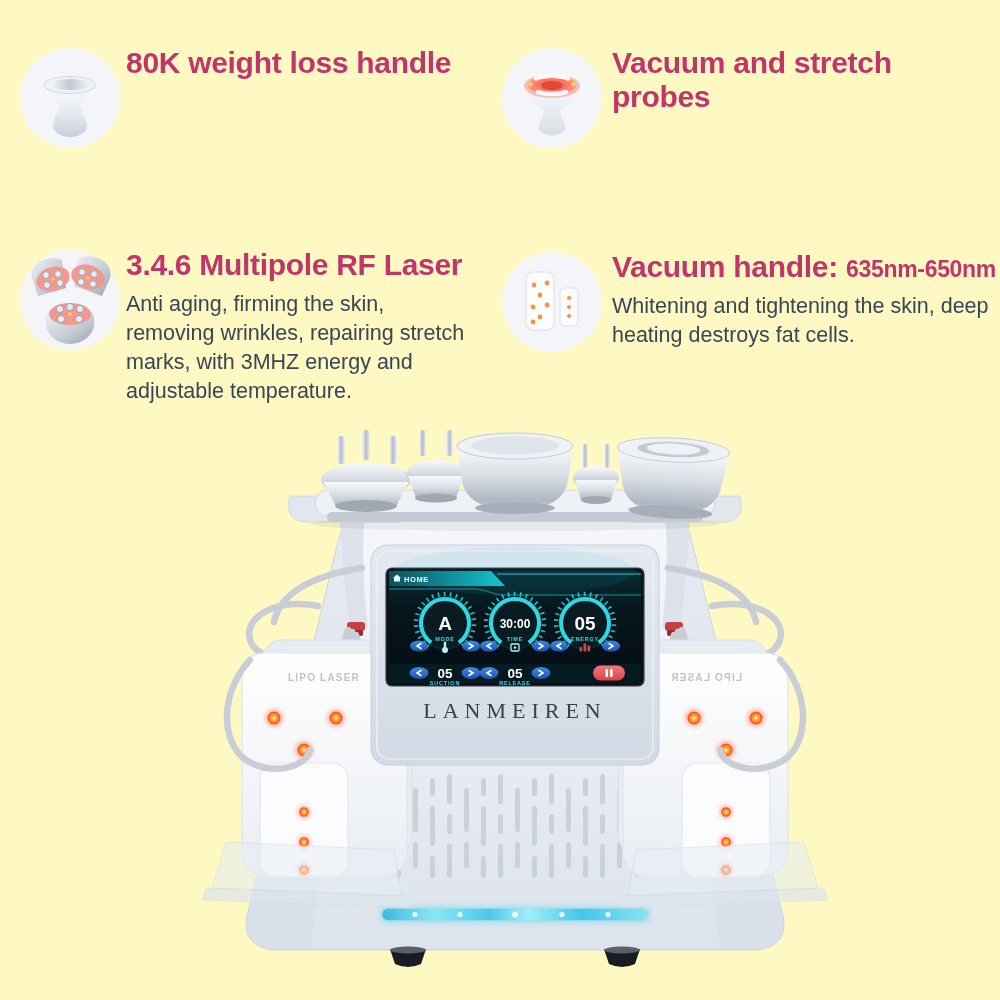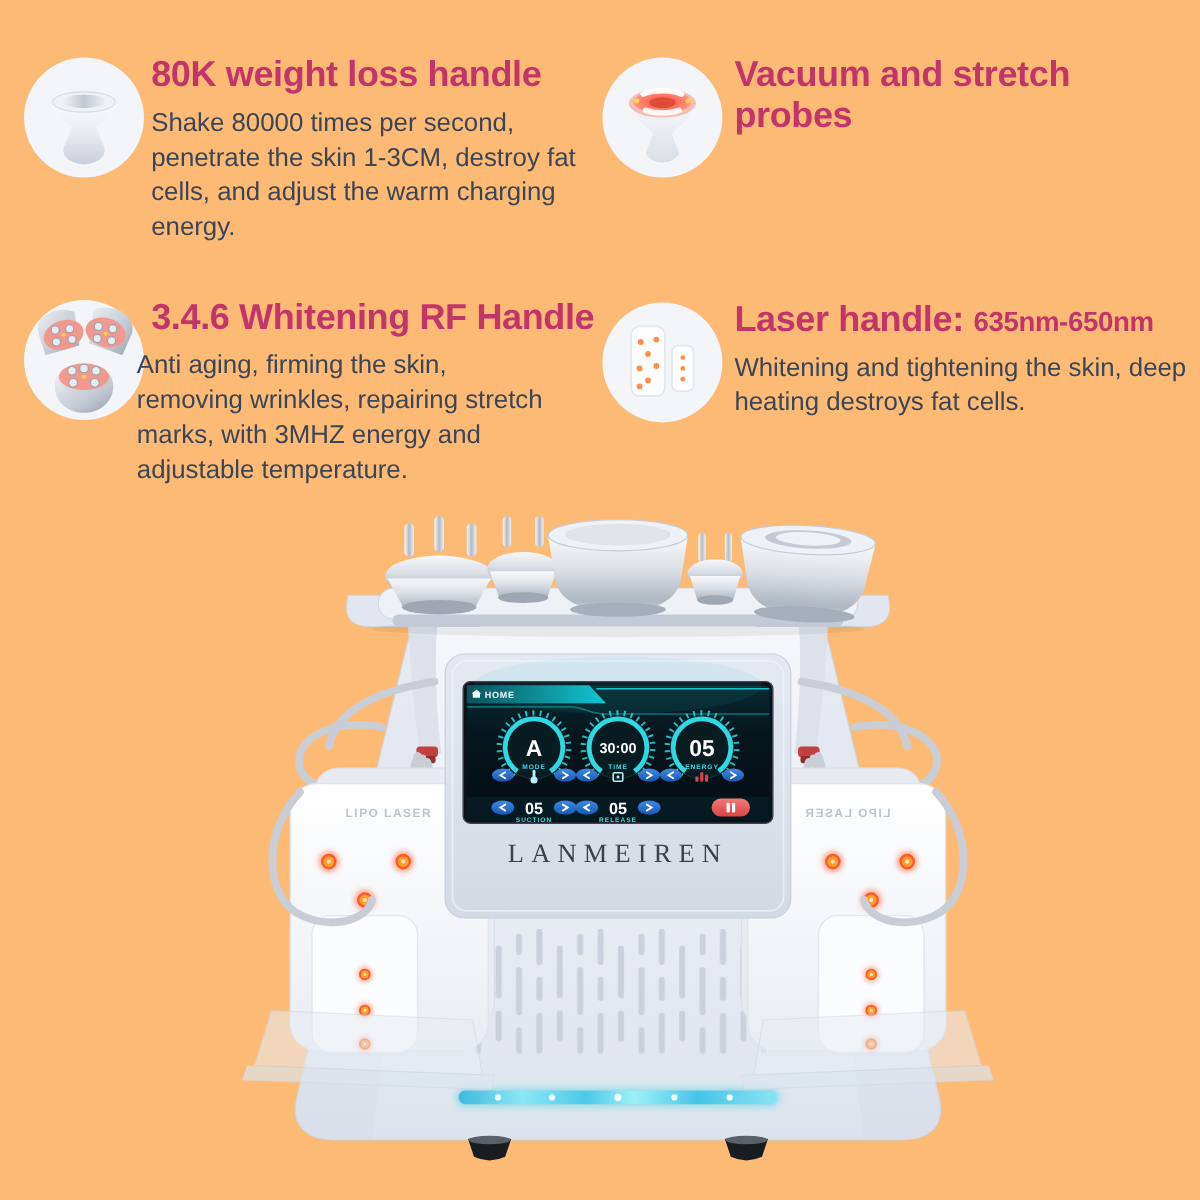--- a/index.html
+++ b/index.html
@@ -1,16 +1,16 @@
 <!DOCTYPE html>
 <html><head>
 <meta charset="utf-8">
 <style>
   html,body{margin:0;padding:0;background:#ffffff;}
-  .canvas{position:relative;width:1000px;height:1000px;background:#fdba74;overflow:hidden;
+  .canvas{position:relative;width:1000px;height:1000px;background:#fef9c3;overflow:hidden;
           font-family:"Liberation Sans",sans-serif;}
   .f-icon{position:absolute;width:100px;height:100px;border-radius:50%;background:#f3f5f8;
           display:flex;align-items:center;justify-content:center;}
   .f-title{position:absolute;font-weight:bold;font-size:30px;line-height:34px;color:#c2356b;
            letter-spacing:-0.3px;}
   .f-title .suffix{font-size:23px;}
   .f-body{position:absolute;font-size:21.5px;line-height:29px;color:#3a4557;}
   .machine-wrap{position:absolute;left:190px;top:418px;width:650px;height:572px;}
   svg text{font-family:"Liberation Sans",sans-serif;}
   .brand-text{font-family:"Liberation Serif",serif;}
@@ -33,21 +33,20 @@
             <stop offset="0.5" stop-color="#c2c9d3"></stop>
             <stop offset="1" stop-color="#eef1f5"></stop>
         </linearGradient>
       </defs>
       <path d="M 24,40 C 24,32 76,32 76,40 C 76,50 62,53 60,58 L 67,75 C 69,85 57,89 50,89 C 43,89 31,85 33,75 L 40,58 C 38,53 24,50 24,40 Z" fill="url(#i1s)"></path>
       <ellipse cx="50" cy="37" rx="26" ry="8.5" fill="#eef1f6" stroke="#d4dae2" stroke-width="1"></ellipse>
       <ellipse cx="50" cy="36.5" rx="19" ry="5.5" fill="url(#i1c)"></ellipse>
     </svg>
   </div>
   <div class="f-title" style="left:126px;top:46px;width:400px;">80K weight loss handle</div>
-  <div class="f-body" style="left:126px;top:88px;width:358px;">Shake 80000 times per second, penetrate the skin 1-3CM, destroy fat cells, and adjust the warm charging energy.</div>
 
   <div class="f-icon" style="left:502px;top:48px;">
     <svg width="100" height="100" viewBox="0 0 100 100">
       <defs>
         <radialGradient id="i2r" cx="0.5" cy="0.5" r="0.6">
           <stop offset="0" stop-color="#ff5040"></stop>
             <stop offset="0.55" stop-color="#ff7a67"></stop>
             <stop offset="1" stop-color="#ffa195"></stop>
         </radialGradient>
         <linearGradient id="i2b" x1="0" y1="0" x2="0" y2="1">
@@ -99,22 +98,22 @@
         <ellipse cx="50" cy="64" rx="21" ry="11" fill="#f2998f"></ellipse>
         <circle cx="40" cy="59" r="3.6" fill="#e8ecf1" stroke="#9aa2ae"></circle>
           <circle cx="50" cy="57" r="3.6" fill="#e8ecf1" stroke="#9aa2ae"></circle>
           <circle cx="60" cy="59" r="3.6" fill="#e8ecf1" stroke="#9aa2ae"></circle>
         <circle cx="41" cy="69" r="3.6" fill="#e8ecf1" stroke="#9aa2ae"></circle>
           <circle cx="59" cy="69" r="3.6" fill="#e8ecf1" stroke="#9aa2ae"></circle>
         <circle cx="50" cy="64" r="1.7" fill="#ffd34d"></circle>
       </g>
     </svg>
   </div>
-  <div class="f-title" style="left:126px;top:248px;width:420px;">3.4.6 Whitening RF Handle</div>
-  <div class="f-body" style="left:114px;top:290px;width:352px;">Anti aging, firming the skin, removing wrinkles, repairing stretch marks, with 3MHZ energy and adjustable temperature.</div>
+  <div class="f-title" style="left:126px;top:248px;width:420px;">3.4.6 Multipole RF Laser</div>
+  <div class="f-body" style="left:126px;top:290px;width:352px;">Anti aging, firming the skin, removing wrinkles, repairing stretch marks, with 3MHZ energy and adjustable temperature.</div>
 
   <div class="f-icon" style="left:502px;top:252px;">
     <svg width="100" height="100" viewBox="0 0 100 100">
       <rect x="24" y="20" width="28" height="58" rx="7" fill="#fdfdfe" stroke="#e3e8ee" stroke-width="1.5"></rect>
       <g fill="#ff8e4d">
         <circle cx="32" cy="33" r="2.4"></circle>
           <circle cx="45" cy="31" r="2.4"></circle>
         <circle cx="38" cy="43" r="2.4"></circle>
           <circle cx="31" cy="55" r="2.4"></circle>
         <circle cx="45" cy="53" r="2.4"></circle>
@@ -123,21 +122,21 @@
       </g>
       <rect x="58" y="36" width="18" height="38" rx="5" fill="#fdfdfe" stroke="#e3e8ee" stroke-width="1.5"></rect>
       <g fill="#ff8e4d">
         <circle cx="67" cy="46" r="2"></circle>
           <circle cx="67" cy="55" r="2"></circle>
           <circle cx="67" cy="64" r="2"></circle>
       </g>
     </svg>
   </div>
   <div class="f-title" style="left:612px;top:250px;width:395px;">
-    <span>Laser handle:</span>
+    <span>Vacuum handle:</span>
     <span class="suffix">635nm-650nm</span>
   </div>
   <div class="f-body" style="left:612px;top:292px;width:392px;">Whitening and tightening the skin, deep heating destroys fat cells.</div>
 
   <div class="machine-wrap">
   <svg width="650" height="572" viewBox="0 0 650 572" xmlns="http://www.w3.org/2000/svg" xmlns:xlink="http://www.w3.org/1999/xlink">
     <defs>
       <linearGradient id="bodyG" x1="0" y1="0" x2="0" y2="1">
         <stop offset="0" stop-color="#f5f7fb"></stop>
             <stop offset="0.5" stop-color="#e9edf4"></stop>

